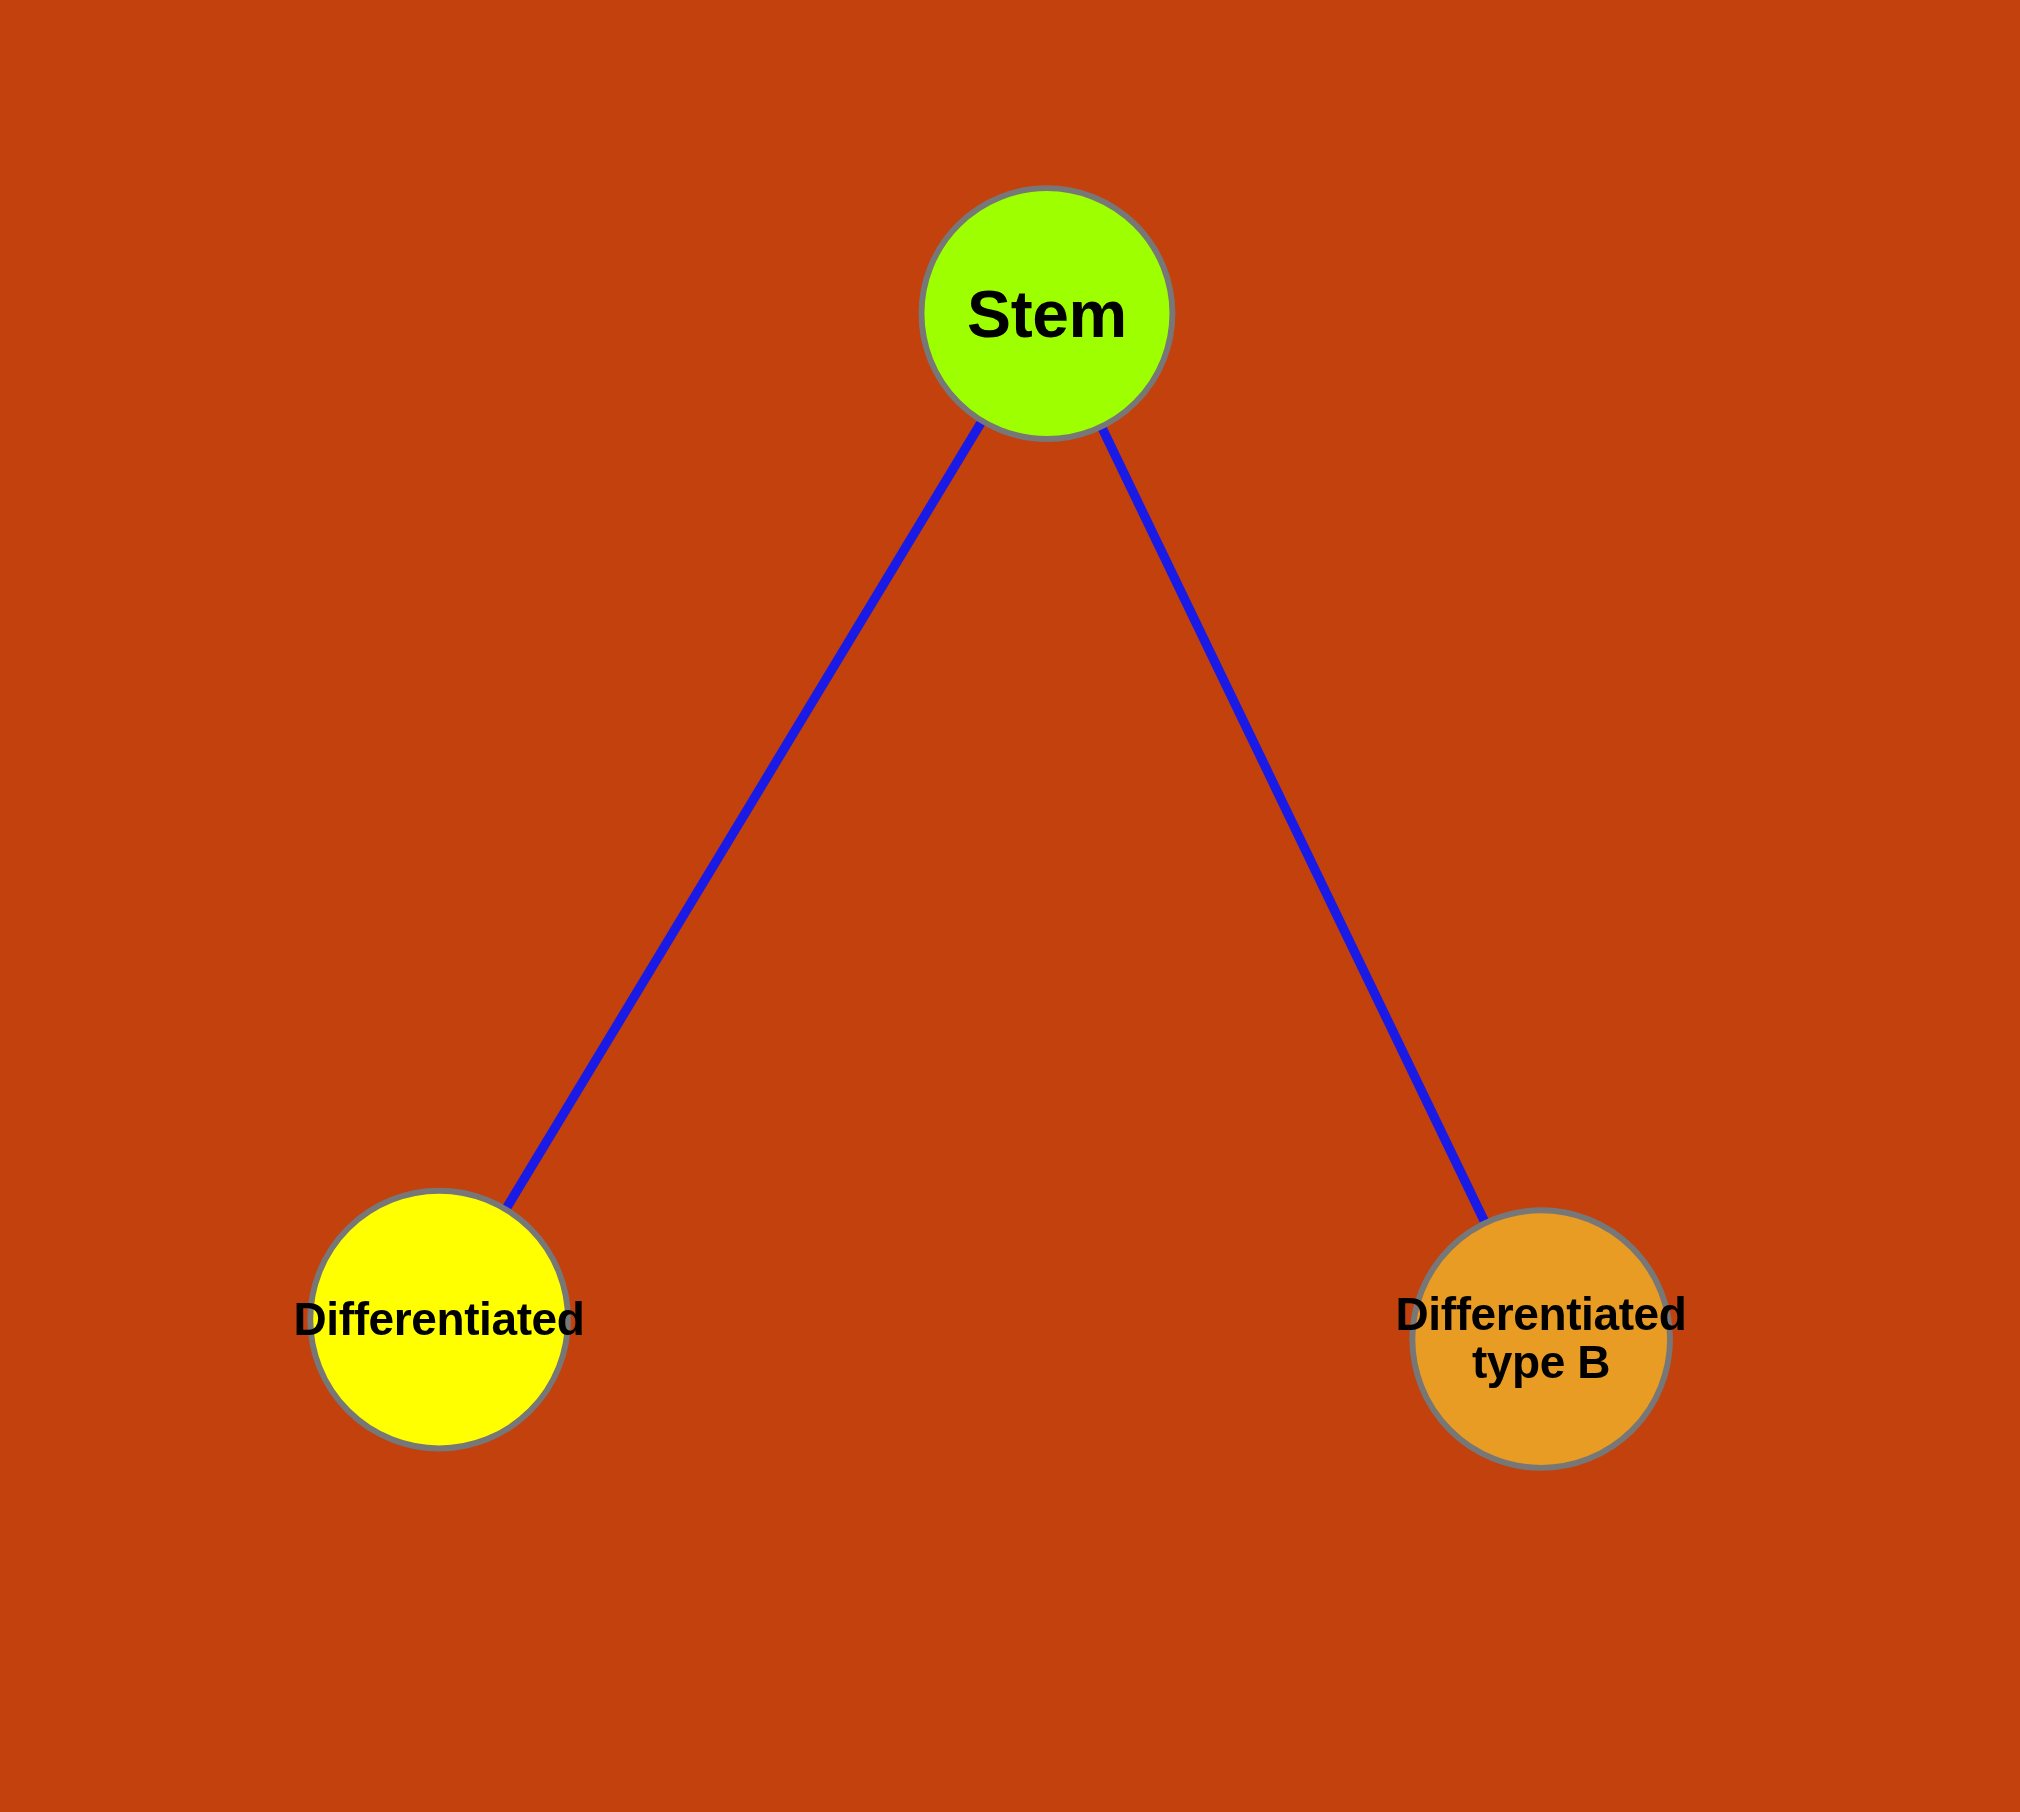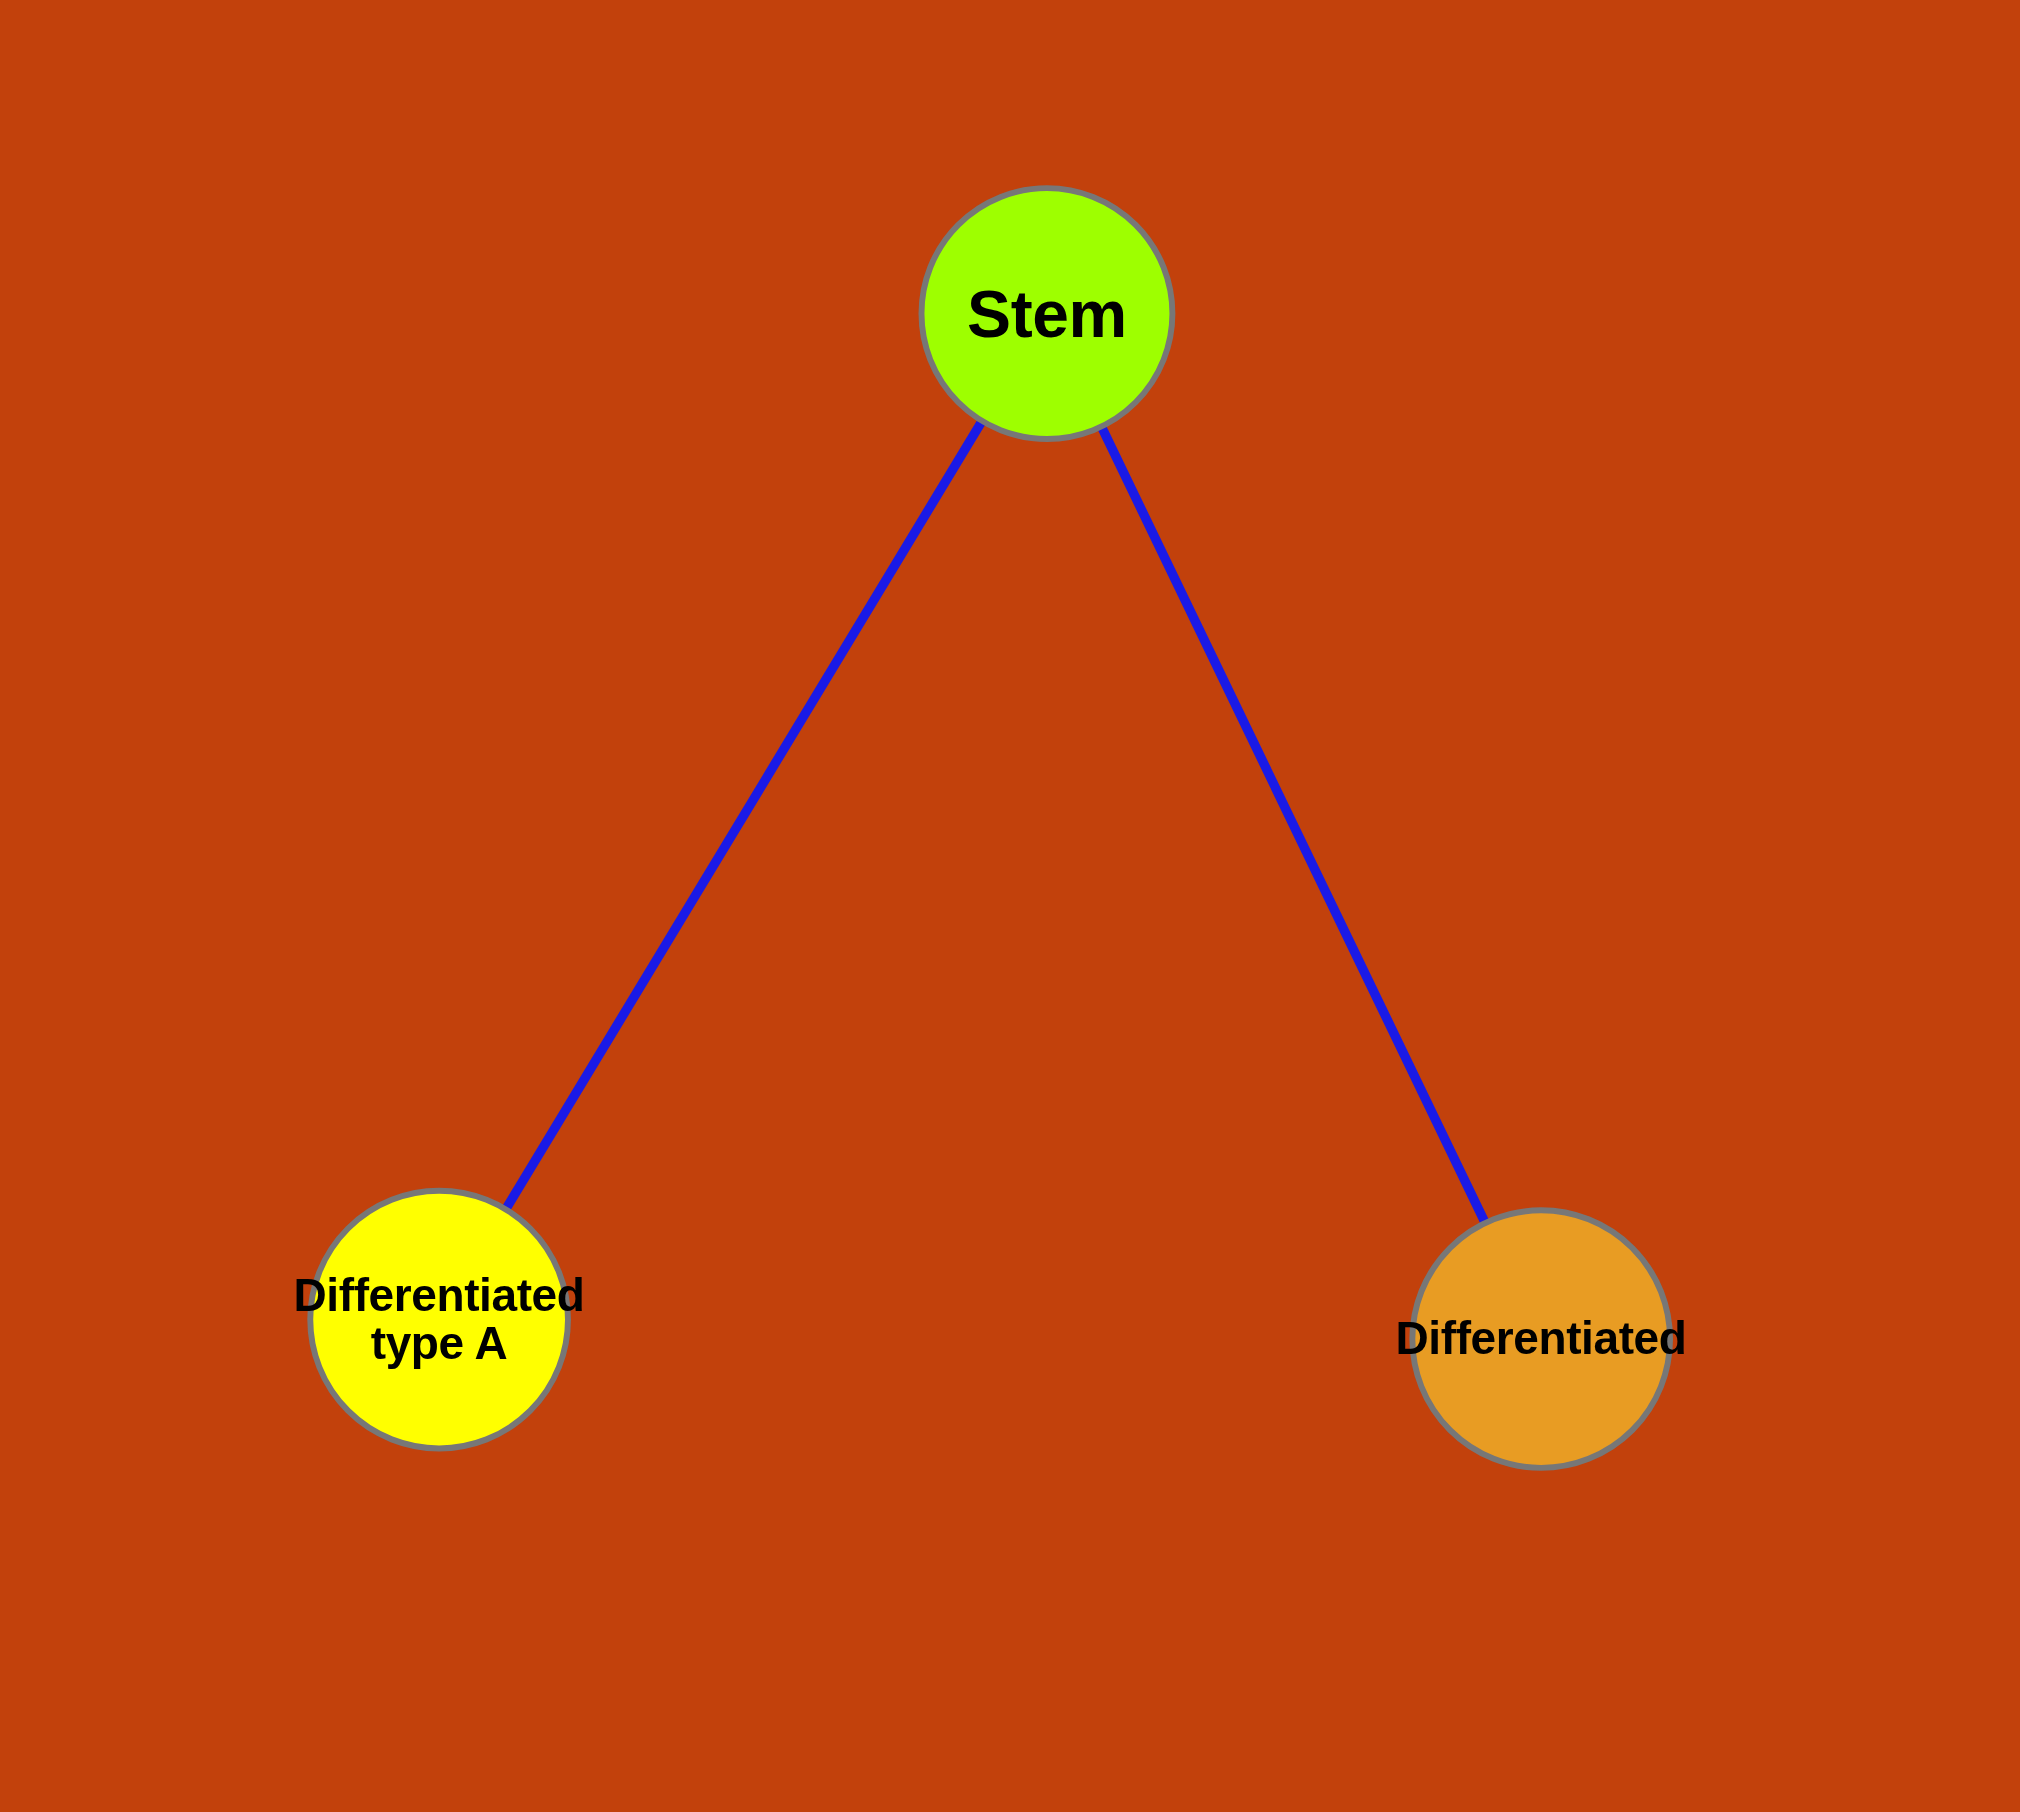--- a/index.html
+++ b/index.html
@@ -56,18 +56,18 @@
       </g>
     <g id="node-layer">
         <circle cx="1235" cy="370" r="148" fill="#9eff00" stroke="#777777" stroke-width="7"></circle>
         <circle cx="518" cy="1557" r="152" fill="#ffff00" stroke="#777777" stroke-width="7"></circle>
         <circle cx="1818" cy="1580" r="152" fill="#e89c23" stroke="#777777" stroke-width="7"></circle>
       </g>
   </svg>
 
   <div id="label-layer">
       <div class="node-label root" style="left: 1047px; top: 314px; color: rgb(0, 0, 0);"><span>Stem</span></div>
-      <div class="node-label leaf" style="left: 439px; top: 1320px; color: rgb(0, 0, 0);"><span>Differentiated</span><br><span>type A</span></div>
-      <div class="node-label leaf" style="left: 1541px; top: 1339px; color: rgb(0, 0, 0);"><span>Differentiated</span><br></div>
+      <div class="node-label leaf" style="left: 439px; top: 1320px; color: rgb(0, 0, 0);"><span>Differentiated</span><br></div>
+      <div class="node-label leaf" style="left: 1541px; top: 1339px; color: rgb(0, 0, 0);"><span>Differentiated</span><br><span>type B</span></div>
     </div>
 
 </div>
 
 
 </body></html>

